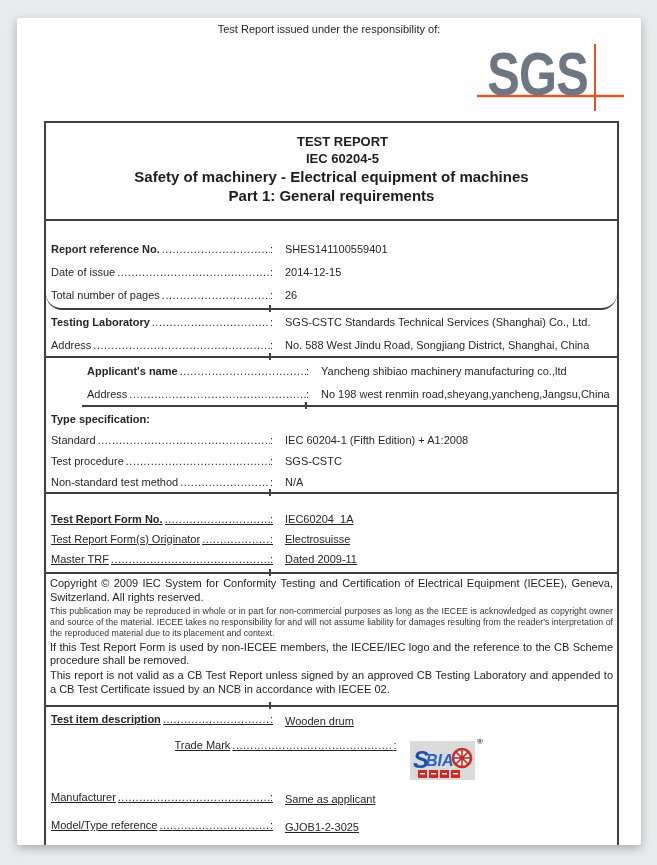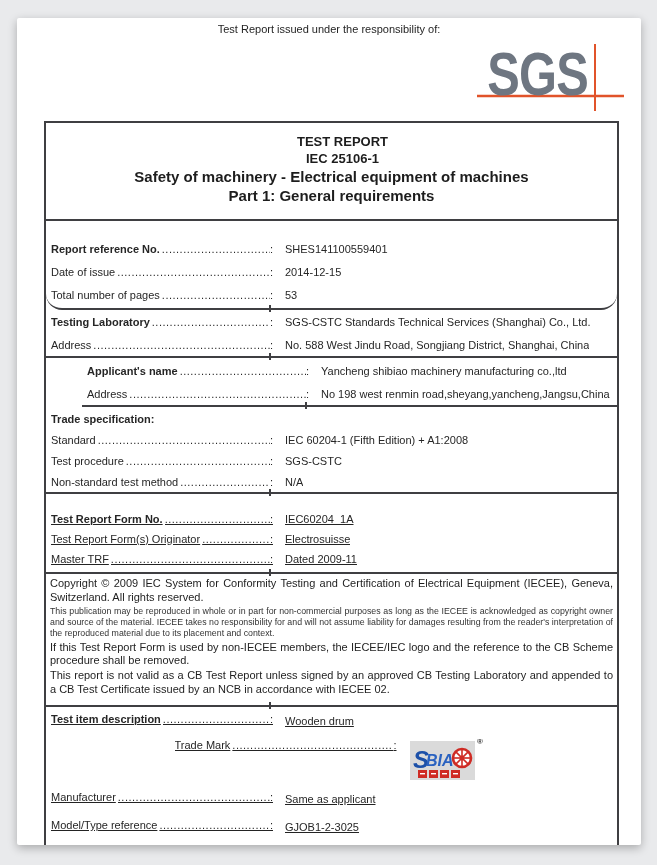--- a/index.html
+++ b/index.html
@@ -94,21 +94,21 @@
 
   <svg class="sgs-svg" width="168" height="92" viewBox="0 0 168 92">
     <line x1="10" y1="53" x2="157" y2="53" stroke="#e1532a" stroke-width="2.5"></line>
     <line x1="128" y1="1" x2="128" y2="68" stroke="#e1532a" stroke-width="2"></line>
     <text text-anchor="end" font-size="61" font-weight="bold" fill="#6e7681" transform="translate(121,52) scale(0.8 1)">SGS</text>
   </svg>
 
   <div class="report-table">
       <div class="section sec-0">
         <div class="title-line small">TEST REPORT</div>
-        <div class="title-line small">IEC 25106-1</div>
+        <div class="title-line small">IEC 60204-5</div>
         <div class="title-line large">Safety of machinery - Electrical equipment of machines</div>
         <div class="title-line large">Part 1: General requirements</div>
       </div>
       <div class="section sec-1 tick">
         <div class="row bold-label">
           <div class="label-cell">
             <span class="label">Report reference No.</span>
             <span class="leader">......................................................................................................</span>
             <span class="colon">:</span>
           </div>
@@ -121,21 +121,21 @@
             <span class="colon">:</span>
           </div>
           <div class="value">2014-12-15</div>
         </div>
         <div class="row">
           <div class="label-cell">
             <span class="label">Total number of pages</span>
             <span class="leader">......................................................................................................</span>
             <span class="colon">:</span>
           </div>
-          <div class="value">53</div>
+          <div class="value">26</div>
         </div>
       </div>
       <div class="section sec-2 tick">
         <div class="row bold-label">
           <div class="label-cell">
             <span class="label">Testing Laboratory</span>
             <span class="leader">......................................................................................................</span>
             <span class="colon">:</span>
           </div>
           <div class="value">SGS-CSTC Standards Technical Services (Shanghai) Co., Ltd.</div>
@@ -163,21 +163,21 @@
             <span class="label">Address</span>
             <span class="leader">......................................................................................................</span>
             <span class="colon">:</span>
           </div>
           <div class="value">No 198 west renmin road,sheyang,yancheng,Jangsu,China</div>
         </div>
       </div>
       <div class="section sec-4 tick">
         <div class="row bold-label">
           <div class="label-cell">
-            <span class="label">Trade specification:</span>
+            <span class="label">Type specification:</span>
           </div>
         </div>
         <div class="row">
           <div class="label-cell">
             <span class="label">Standard</span>
             <span class="leader">......................................................................................................</span>
             <span class="colon">:</span>
           </div>
           <div class="value">IEC 60204-1 (Fifth Edition) + A1:2008</div>
         </div>

